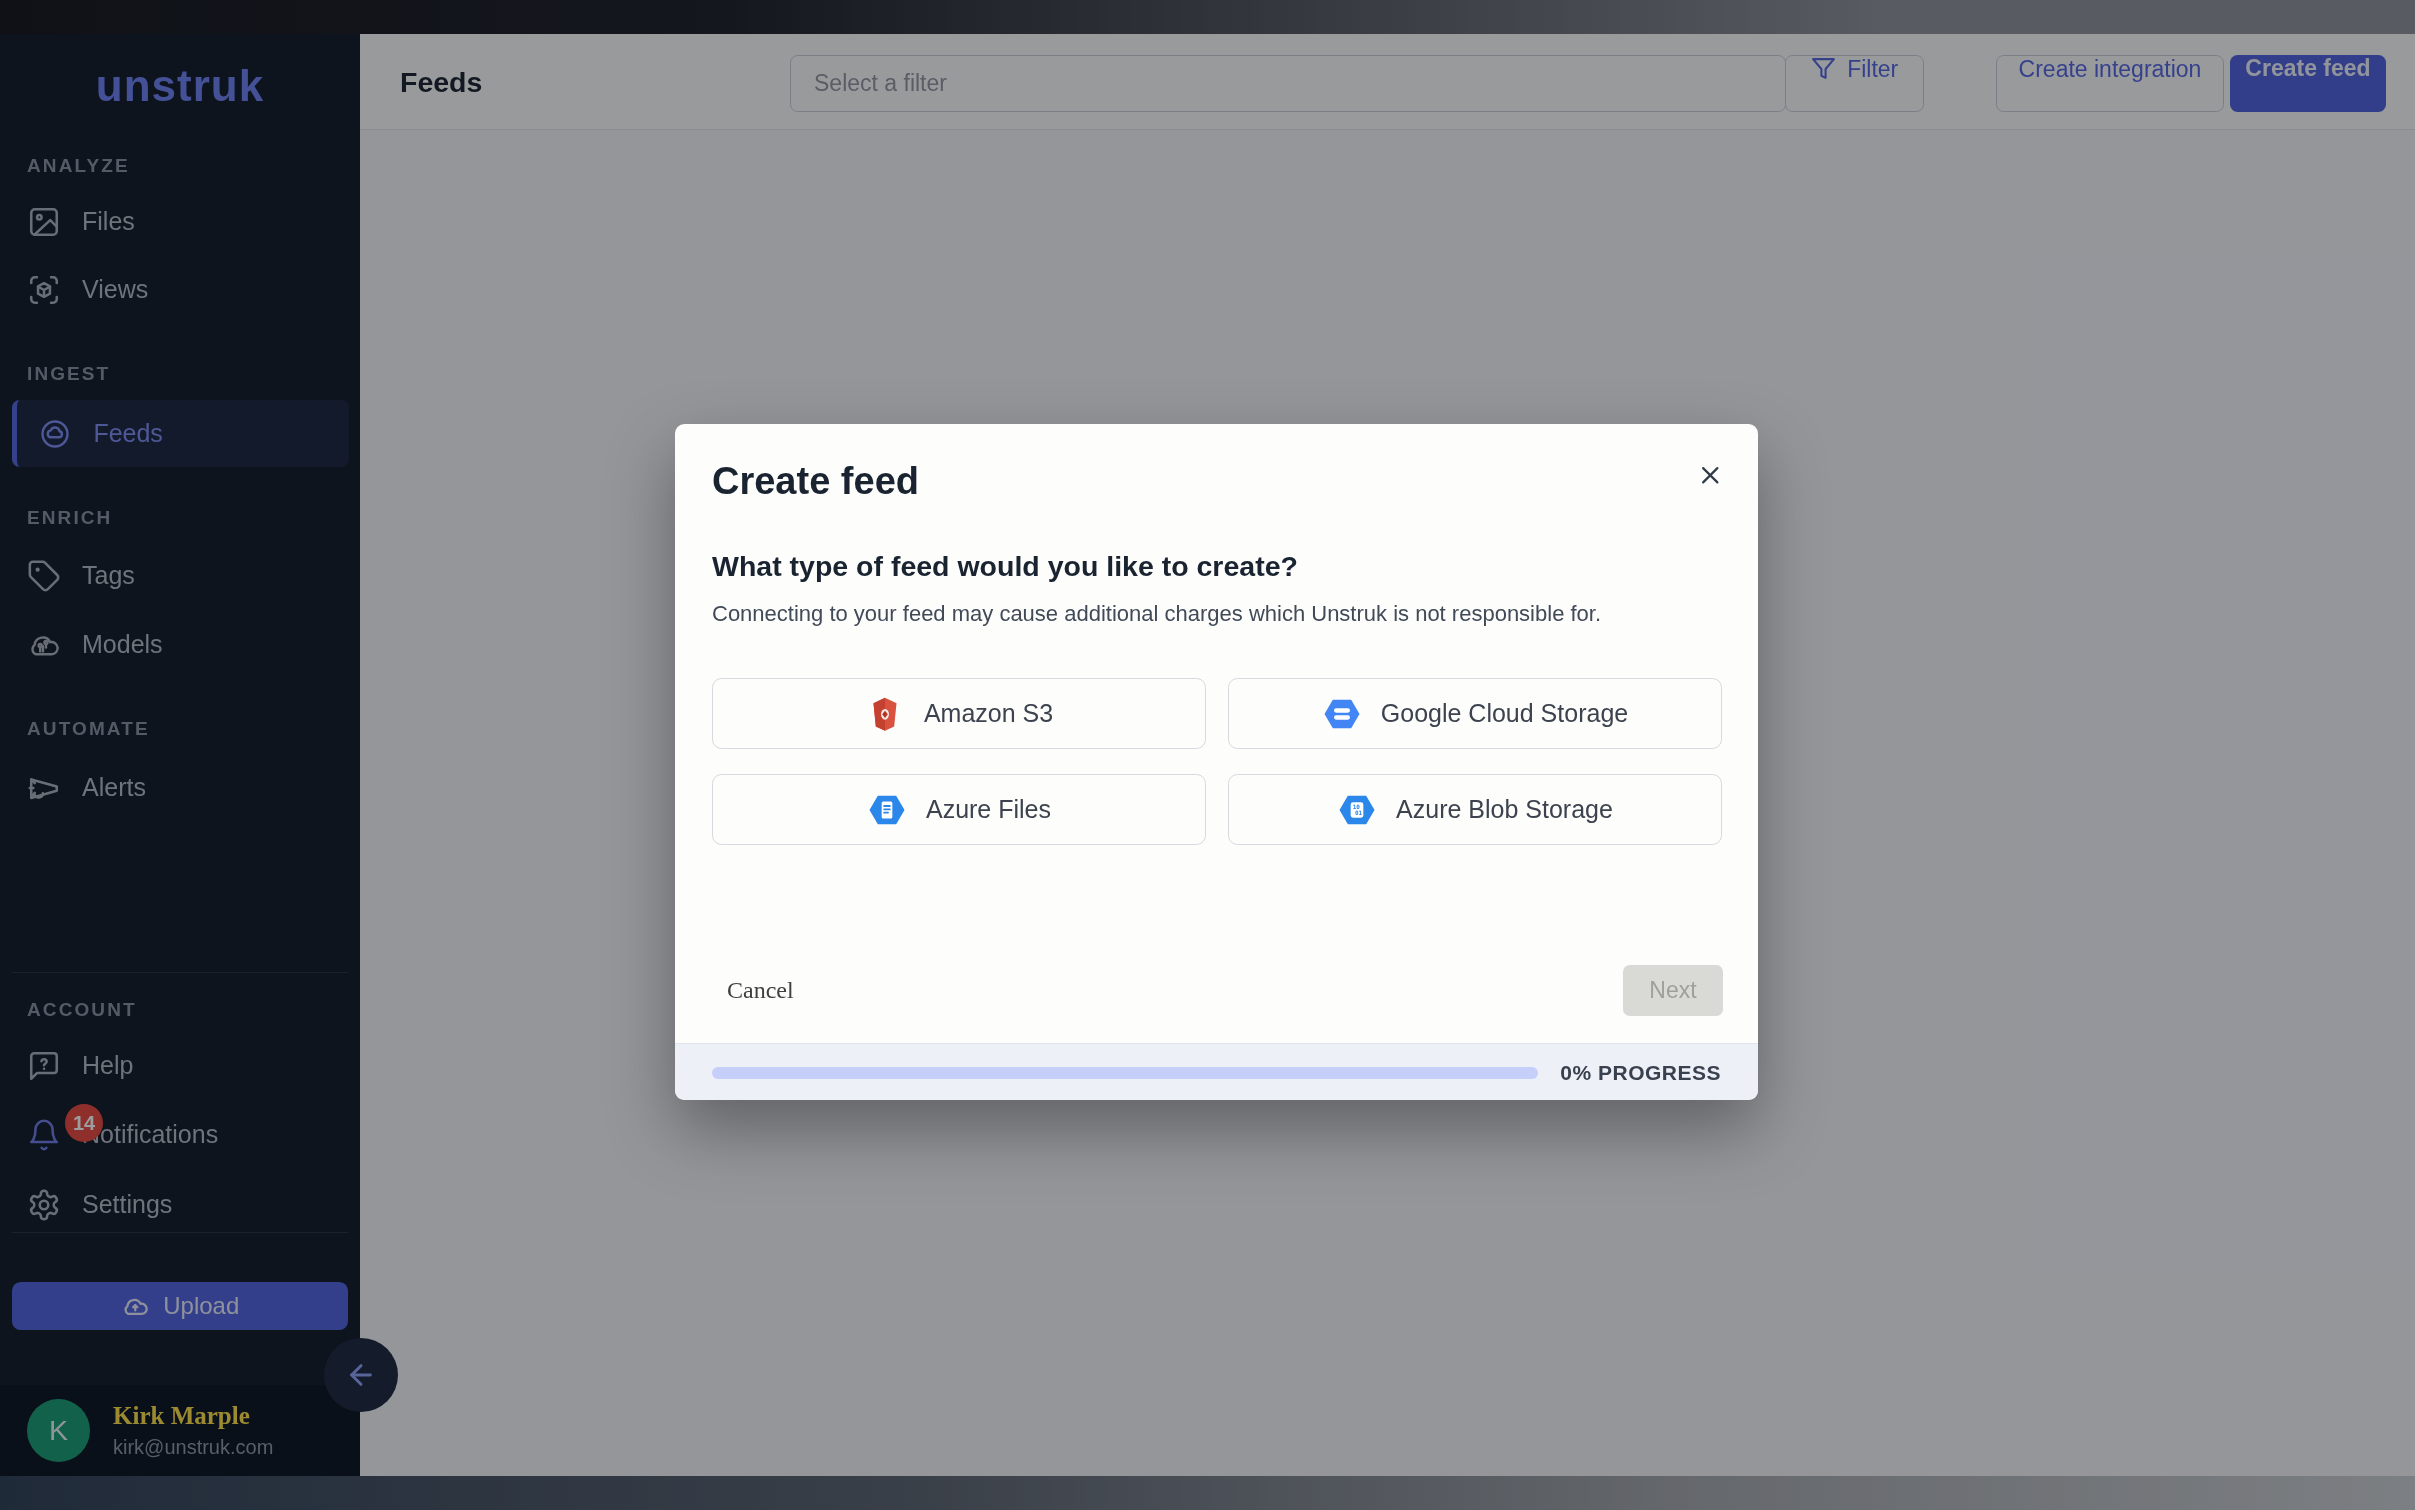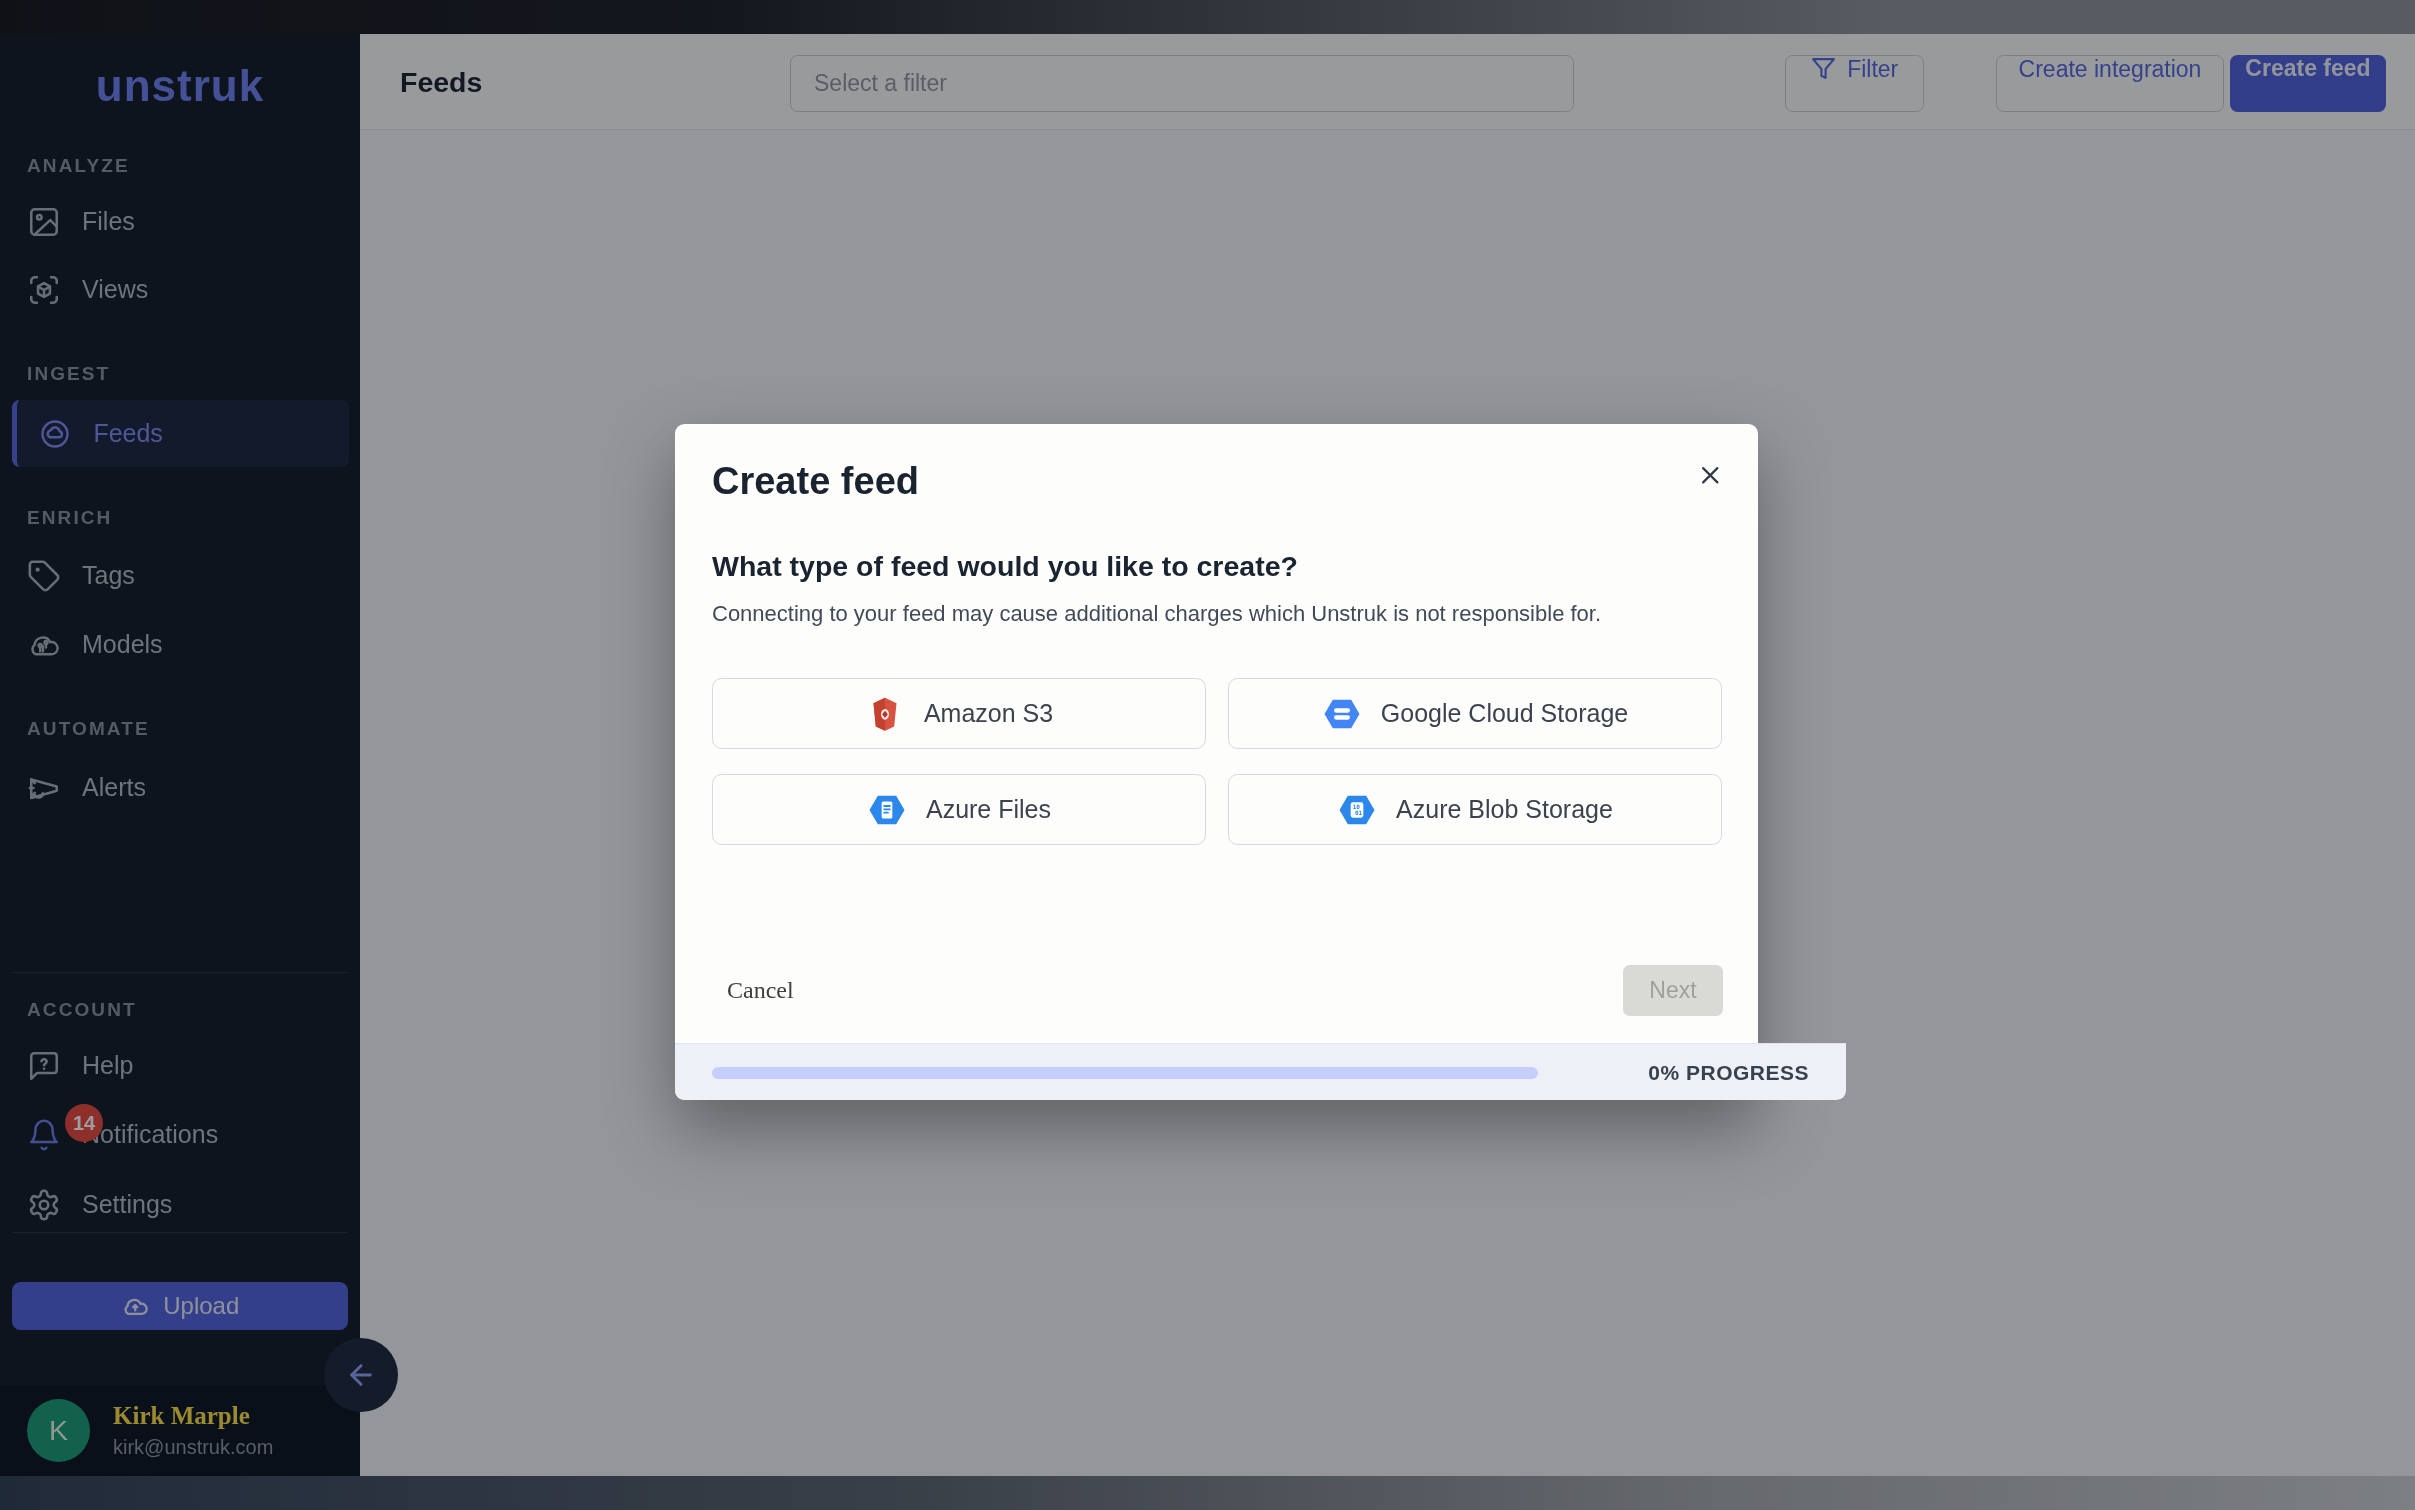--- a/index.html
+++ b/index.html
@@ -45,21 +45,21 @@
   .avatar { width:63px; height:63px; border-radius:50%; background:#1a9d74; color:#e6f3ee;
     font-size:28.5px; display:flex; align-items:center; justify-content:center; flex:0 0 auto; }
   .user-name { font-size:25px; font-weight:700; color:#fde047; margin-bottom:5.7px;font-family:Liberation Serif, serif; }
   .user-email { font-size:20px; color:#8f97a4; }
 
   
   .main { position:absolute; left:360px; top:0; width:2055px; height:1442px; }
   .topbar { position:relative; width:100%; height:96px; background:#fbfbfa; border-bottom:1px solid #dfe1e6; }
   .page-title { position:absolute; left:40px; top:0; height:96px; display:flex; align-items:center;
     font-size:28.5px; font-weight:600; color:#1b2430; }
-  .filter-input { position:absolute; left:430px; top:21px; width:784px; height:57px; background:#fbfbfa;
+  .filter-input { position:absolute; left:430px; top:21px; width:996px; height:57px; background:#fbfbfa;
     border:1.9px solid #c9cdd4; border-radius:7.6px; padding:0 23px; font-size:23px; color:#374151;
     font-family:inherit; }
   .filter-input::placeholder { color:#8f959f; }
   .tb-btn { position:absolute; top:21px; height:57px; border-radius:7.6px; font-size:23px; font-weight:500;
     font-family:inherit; display:flex; align-items:flex-start; justify-content:center; gap:11.4px; cursor:pointer; }
   .tb-outline { background:#fbfbfa; border:1.9px solid #c9cdd4; color:#5566e0; }
   .tb-solid { background:#4f62dd; border:none; color:#eef0fb; font-weight:600; }
   .btn-filter { left:1425px; width:139px; }
   .btn-filter svg { width:25px; height:25px; stroke:#5566e0; }
   .btn-create-integration { left:1607px; width:228px;margin-left:29px; }
@@ -81,21 +81,21 @@
     font-size:25px; color:#3c434e; font-family:inherit; cursor:pointer; }
   .opt-btn svg { width:40px; height:40px; flex:0 0 auto; }
   .opt-0 { left:37px;  top:254px; }
   .opt-1 { left:553px; top:254px; }
   .opt-2 { left:37px;  top:350px; }
   .opt-3 { left:553px; top:350px; }
   .cancel-btn { position:absolute; left:52px; top:541px; height:51px; background:none; border:none;
     font-size:24px; font-weight:500; color:#404040; font-family:Liberation Serif, serif; cursor:pointer; }
   .next-btn { position:absolute; left:948px; top:541px; width:100px; height:51px; background:#d9d9d5;
     border:none; border-radius:6.7px; font-size:23px; font-weight:500; color:#9f9f9b; font-family:inherit; }
-  .modal-footer { position:absolute; left:0; top:619px; width:1171px; height:57px; background:#eef0f7;
+  .modal-footer { position:absolute; left:0; top:619px; width:1083px; height:57px; background:#eef0f7;
     border-top:1px solid #e2e4eb; border-radius:0 0 9.5px 9.5px; }
   .progress-track { position:absolute; left:37px; top:23px; width:826px; height:12.4px; border-radius:6.7px;
     background:#c6cefa; overflow:hidden; }
   .progress-fill { height:100%; background:#5566e0; border-radius:6.7px; }
   .progress-label { position:absolute; right:37px; top:0; height:57px; display:flex; align-items:center;
     font-size:21px; font-weight:600; letter-spacing:0.5px; color:#3a414e; }
 </style>
 </head>
 <body>
 

